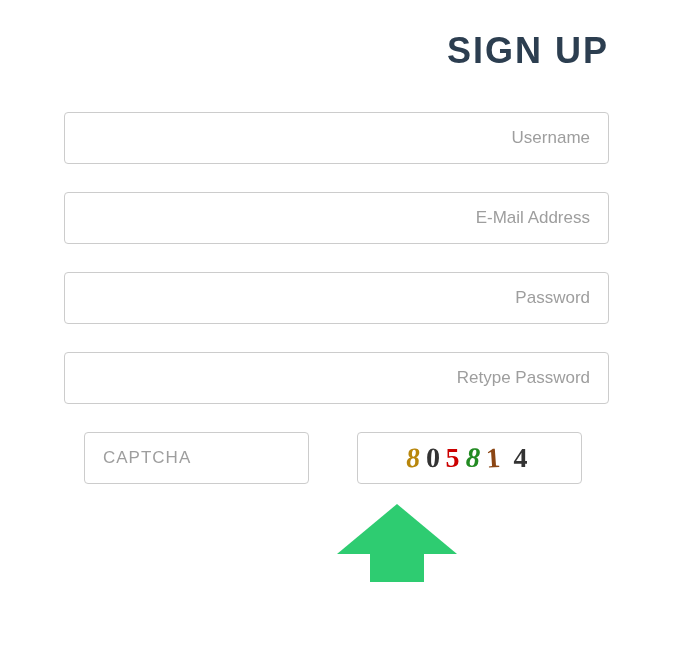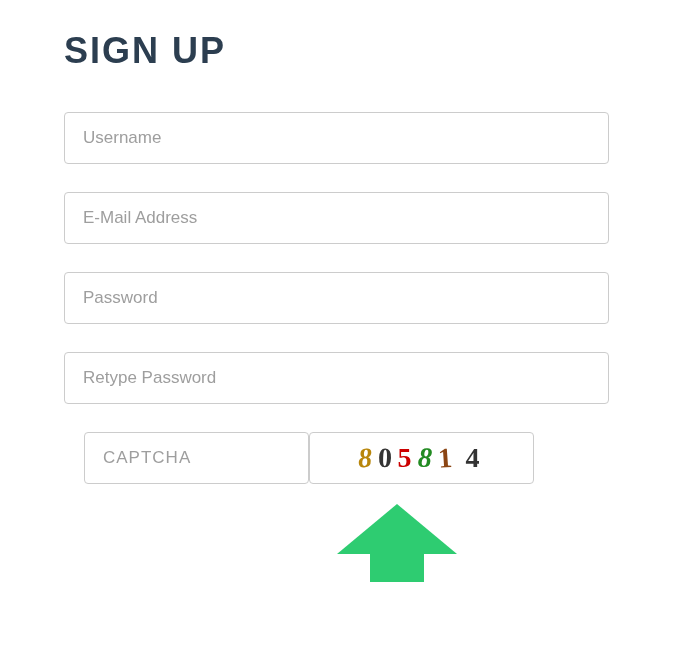--- a/index.html
+++ b/index.html
@@ -12,45 +12,47 @@
       background: #ffffff;
       width: 673px;
       height: 665px;
       padding: 30px 0 0 0;
     }
     .container {
       width: 545px;
       margin: 0 auto;
     }
     .title {
-      text-align: left;
+      text-align: right;
       font-size: 36px;
       font-weight: 700;
       color: #2c3e50;
       letter-spacing: 2px;
       margin-bottom: 40px;
     }
     .field {
       width: 100%;
       height: 52px;
       border: 1px solid #cccccc;
       border-radius: 4px;
       background: #ffffff;
       padding: 0 18px;
       font-size: 17px;
       color: #333;
       margin-bottom: 28px;
       outline: none;
+      text-align: right;
     }
     .field::placeholder {
       color: #9e9e9e;
     }
     .captcha-row {
       display: flex;
       align-items: center;
+      gap: 48px;
       margin-left: 20px;
       margin-bottom: 20px;
     }
     .captcha-input {
       width: 225px;
       height: 52px;
       border: 1px solid #cccccc;
       border-radius: 4px;
       background: #ffffff;
       padding: 0 18px;

